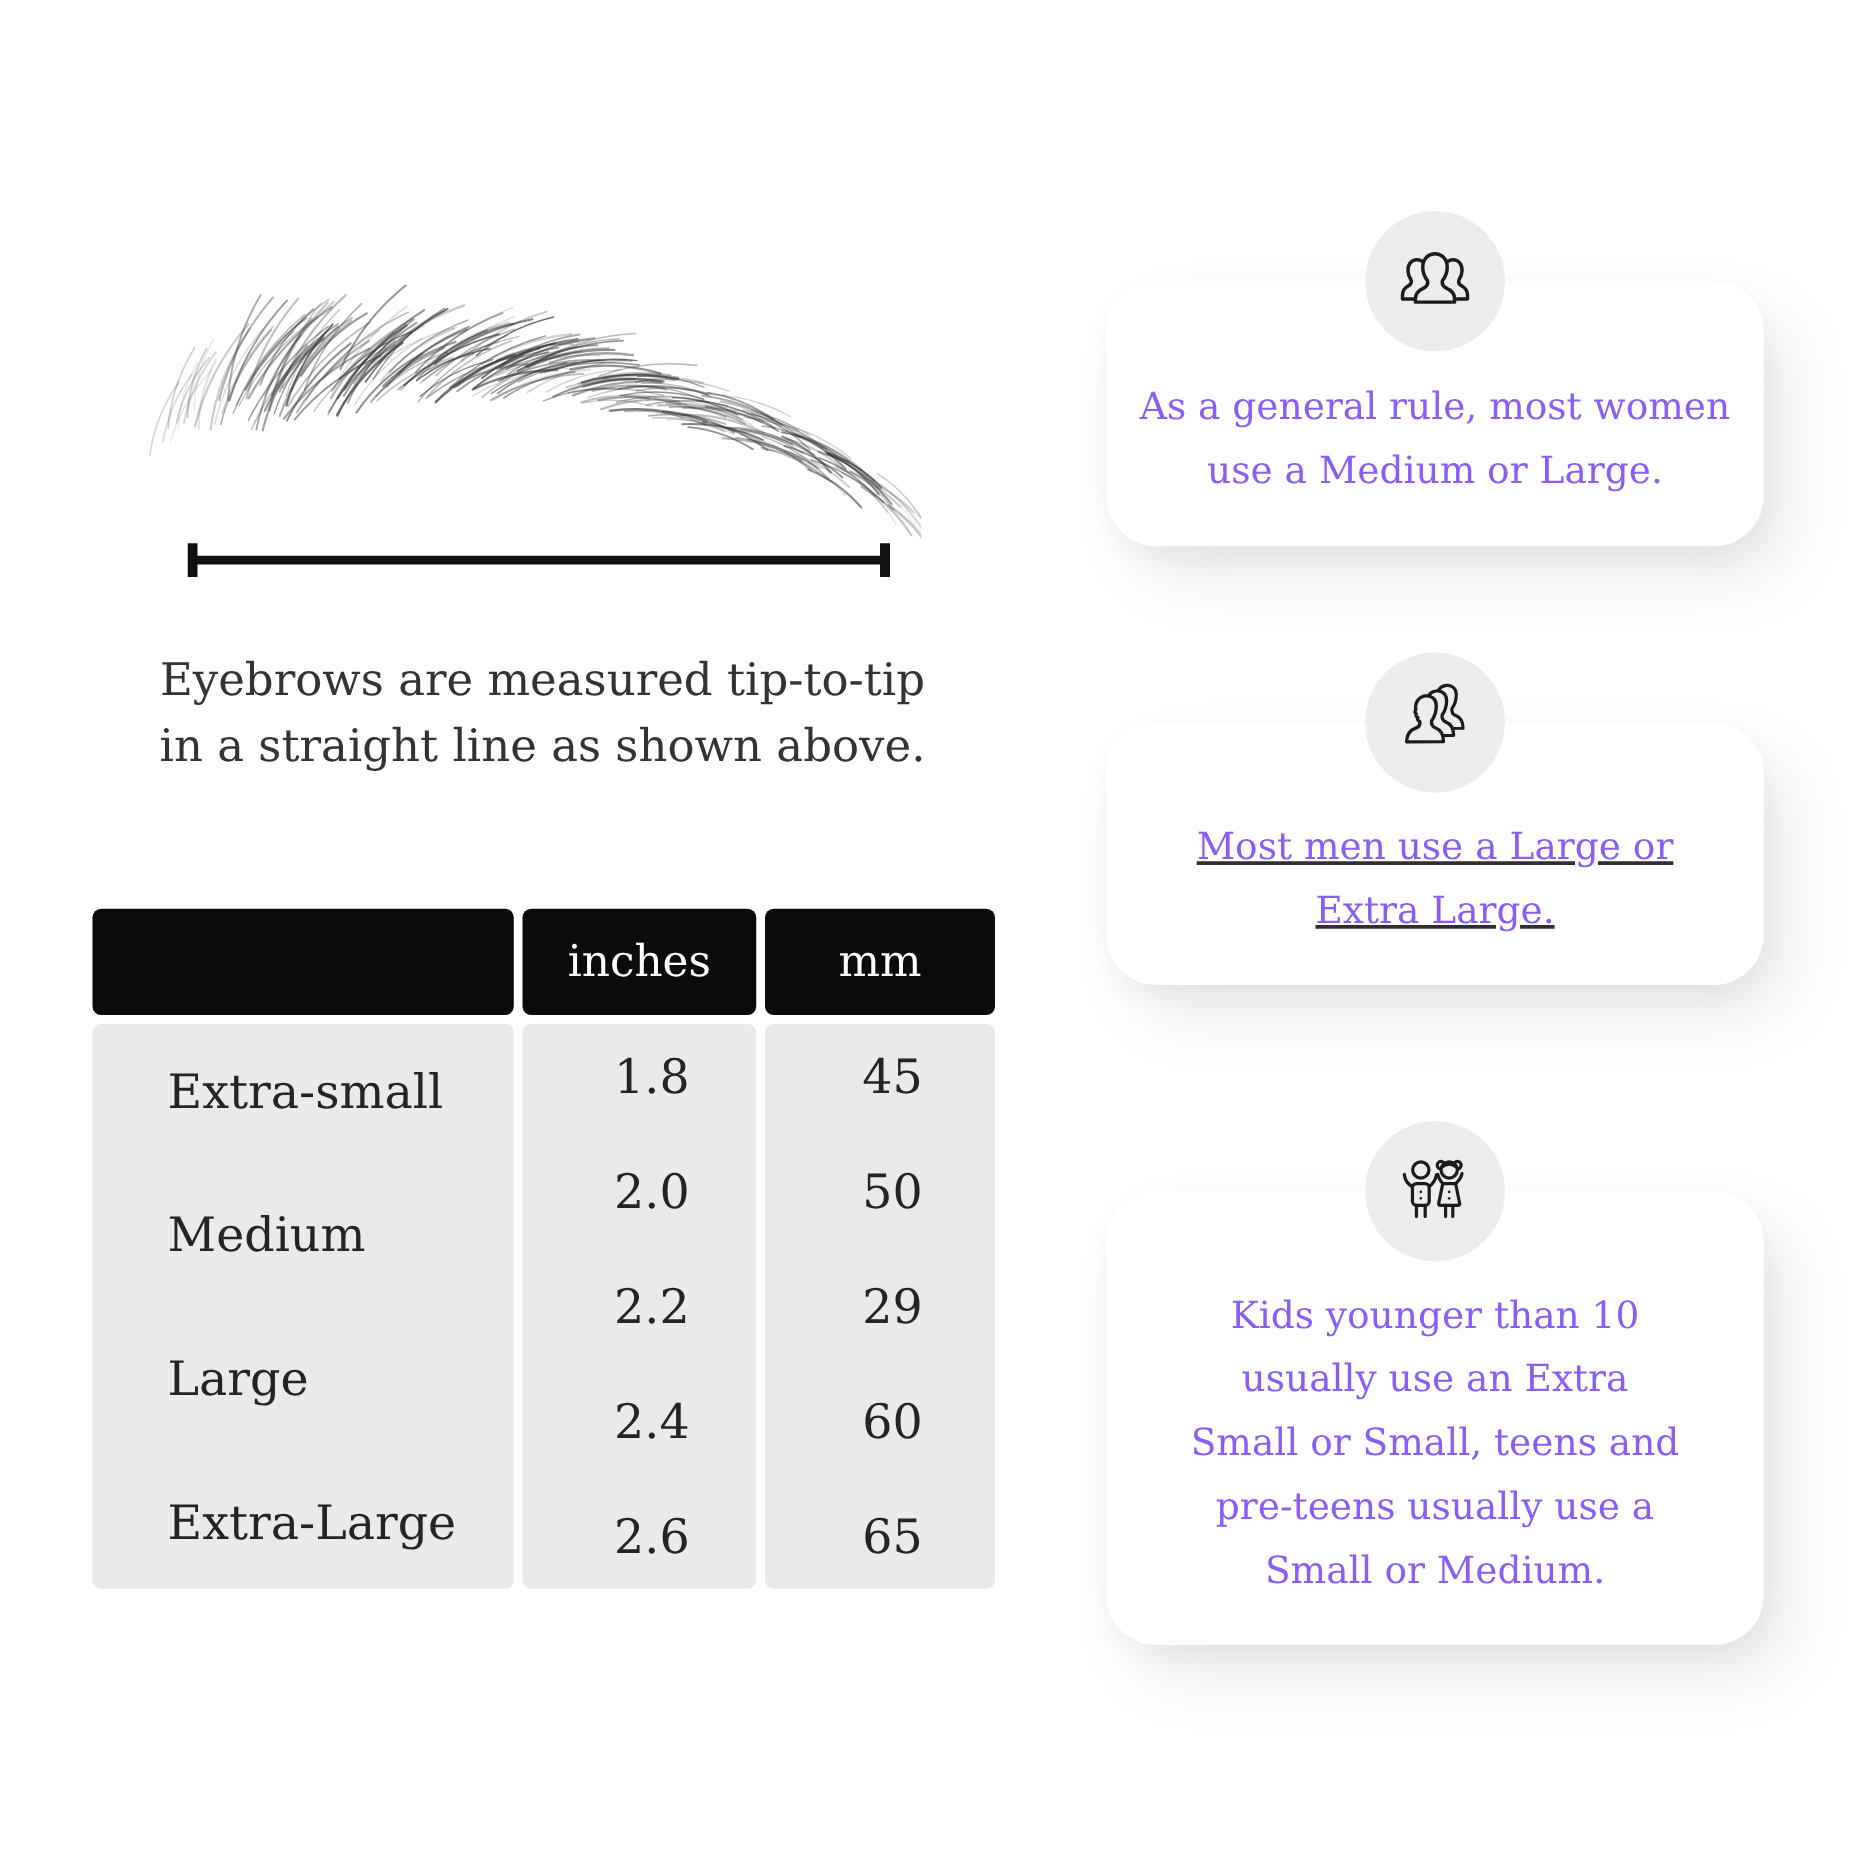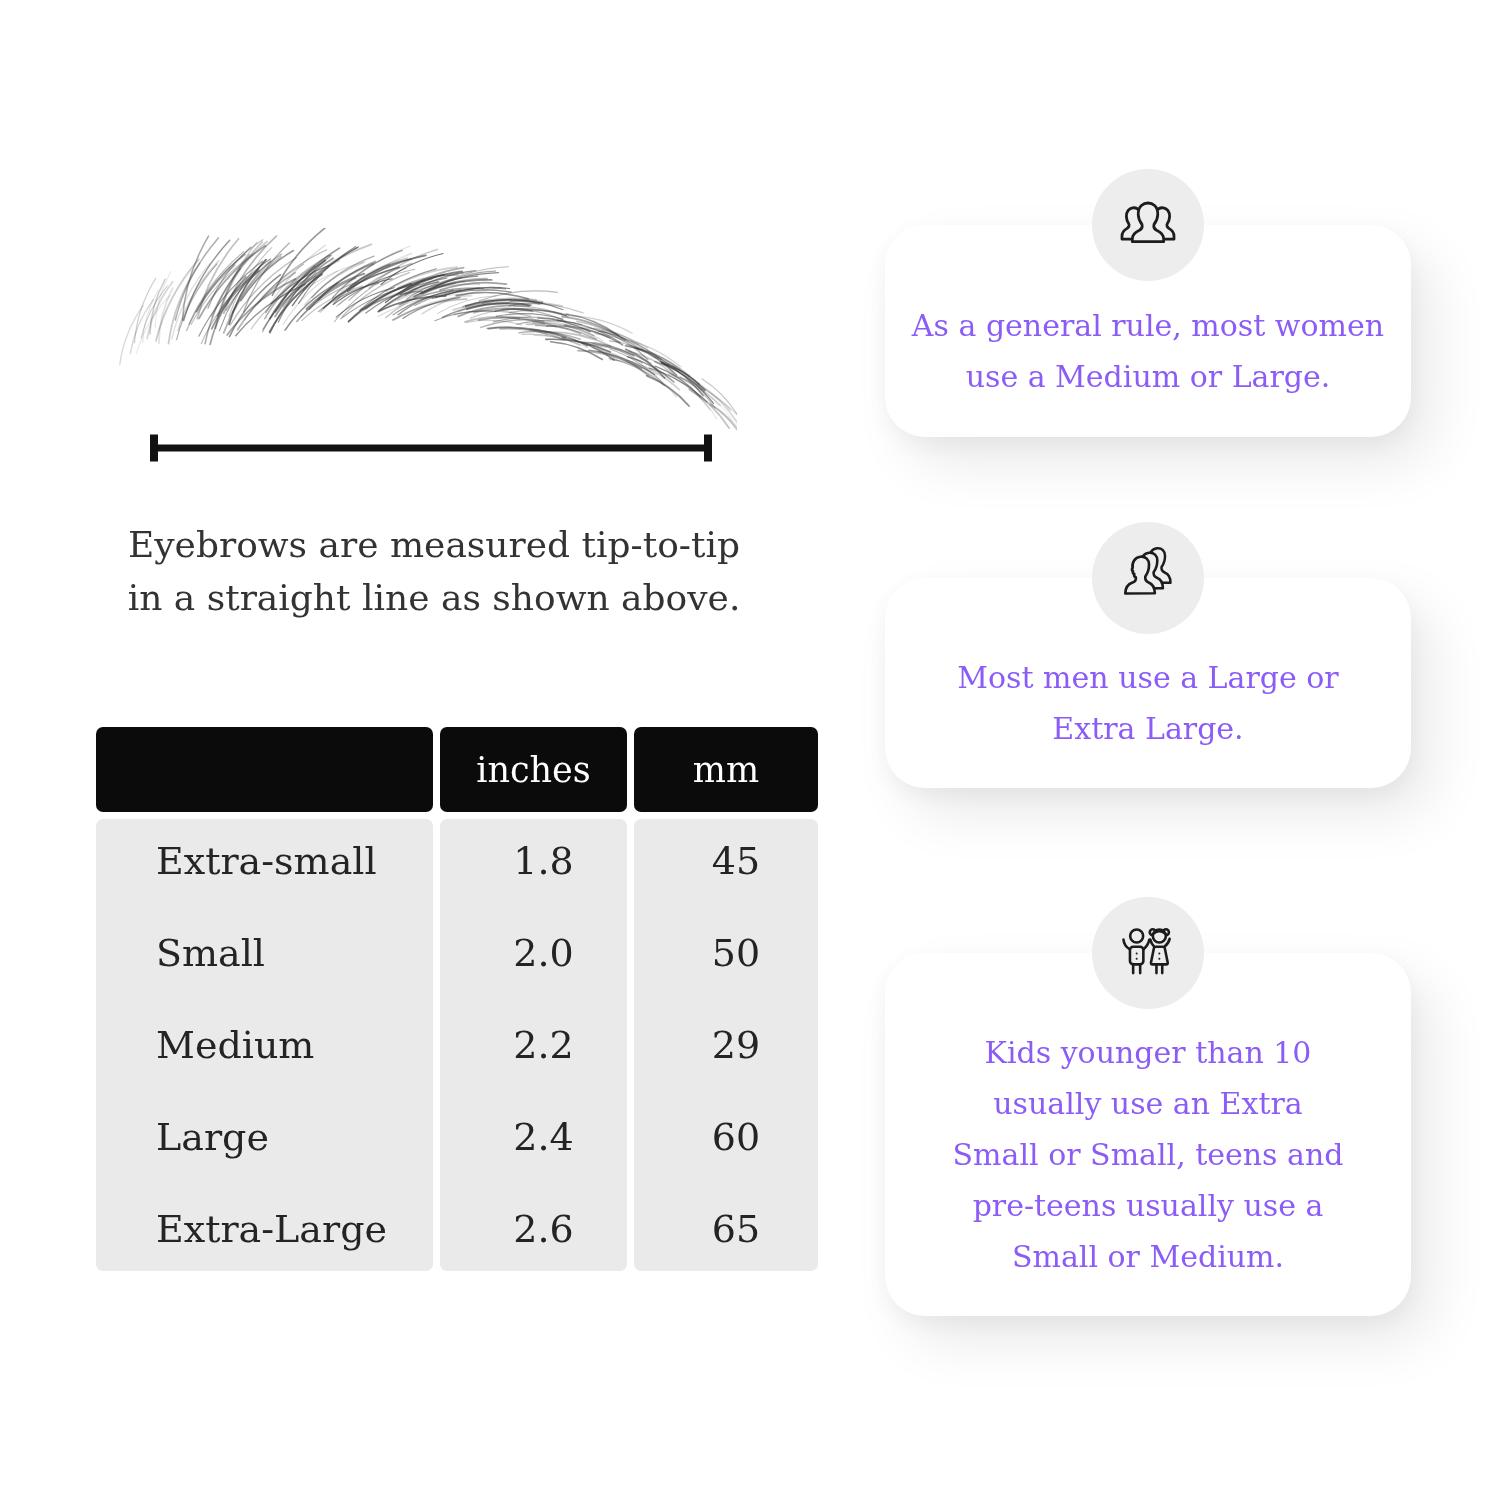--- a/index.html
+++ b/index.html
@@ -10,21 +10,21 @@
     color:var(--text-color,#2f2f2f);
   }
   
   .eyebrow-svg{position:absolute;left:112px;top:228px;width:625px;height:205px;}
   .measure-svg{position:absolute;left:150px;top:433px;width:562px;height:30px;}
   .caption{
     position:absolute;left:64px;top:518px;width:740px;
     text-align:center;font-size:36px;line-height:53px;color:#333;
   }
   .size-table{position:absolute;left:74px;top:727px;width:722px;}
-  .thead,.tbody{display:grid;grid-template-columns:337px 187px 184px;gap:7px;margin-left:22px;}
+  .thead,.tbody{display:grid;grid-template-columns:337px 187px 184px;gap:7px;}
   .thead{height:85px;margin-bottom:7px;}
   .th{
     background:var(--table-header-bg,#0b0b0b);color:var(--table-header-text,#fff);
     border-radius:7px;display:flex;align-items:center;justify-content:center;
     font-size:35px;
   }
   .tcol{
     background:var(--table-body-bg,#eaeaea);border-radius:7px;height:452px;
     box-sizing:border-box;padding:12px 0;display:flex;flex-direction:column;gap:32px;
   }
@@ -32,21 +32,21 @@
   .tcol-label .td{justify-content:flex-start;padding-left:60px;}
   
   .card{
     position:absolute;left:885px;width:526px;box-sizing:border-box;
     background:var(--card-bg,#ffffff);border-radius:40px;
     box-shadow:22px 26px 55px rgba(0,0,0,.085), 0 8px 22px rgba(0,0,0,.045);
     display:flex;flex-direction:column;align-items:center;justify-content:center;
     padding:64px 20px 24px;
   }
   .card-1{top:225px;height:212px;}
-  .card-2{top:578px;height:210px;}
+  .card-2{top:578px;height:210px;text-decoration:underline;}
   .card-3{top:953px;height:363px;}
   .badge{
     position:absolute;top:-56px;left:50%;transform:translateX(-50%);
     width:112px;height:112px;border-radius:50%;
     background:var(--badge-bg,#ededed);
     display:flex;align-items:center;justify-content:center;
   }
   .badge svg{width:66px;height:66px;}
   .card-text{font-size:30px;line-height:51px;text-align:center;color:#8b5cf6;}
 </style>
@@ -319,21 +319,20 @@
 
   <div class="size-table">
     <div class="thead">
       <div class="th th-label"></div>
       <div class="th">inches</div>
       <div class="th">mm</div>
     </div>
     <div class="tbody">
       <div class="tcol tcol-label">
           <div class="td">Extra-small</div>
-          <div class="td">Small</div>
           <div class="td">Medium</div>
           <div class="td">Large</div>
           <div class="td">Extra-Large</div>
         </div>
       <div class="tcol">
           <div class="td">1.8</div>
           <div class="td">2.0</div>
           <div class="td">2.2</div>
           <div class="td">2.4</div>
           <div class="td">2.6</div>

